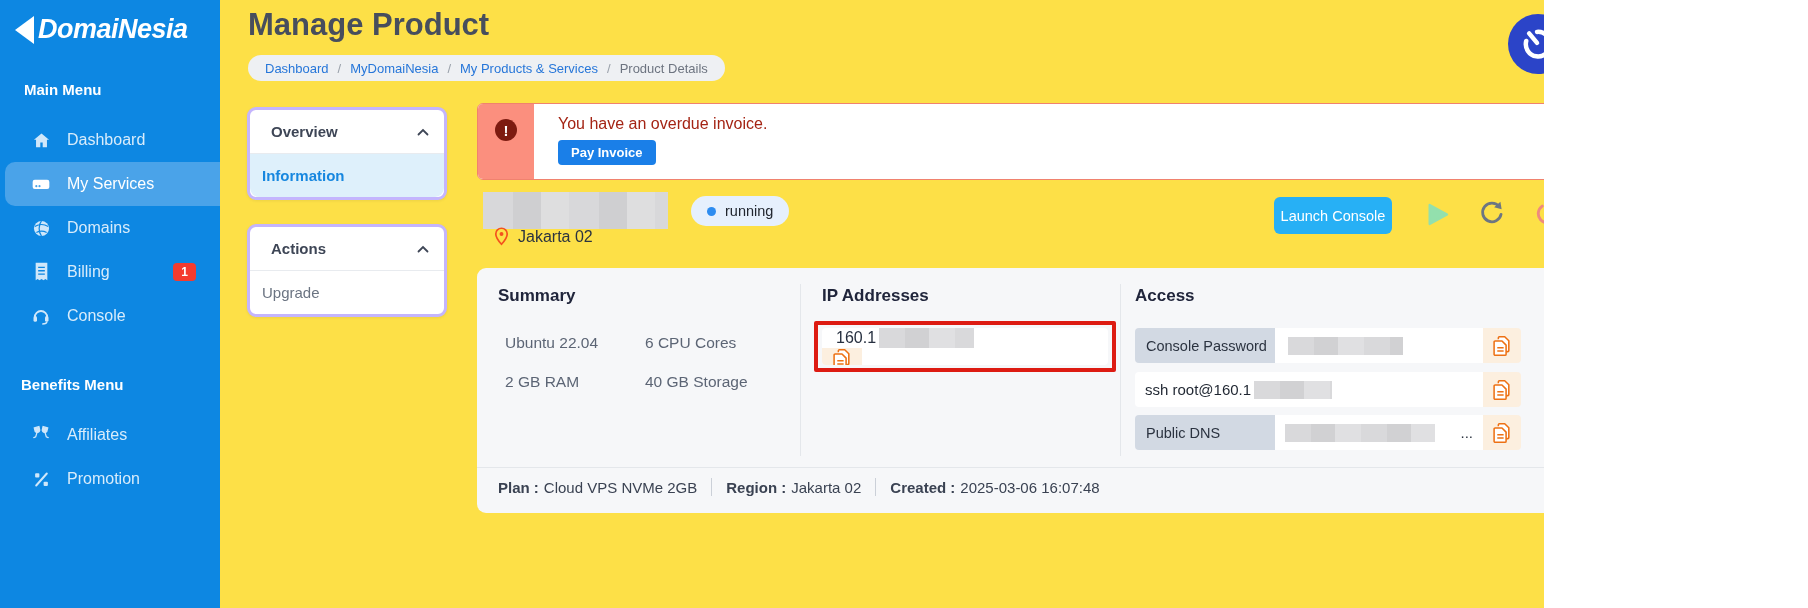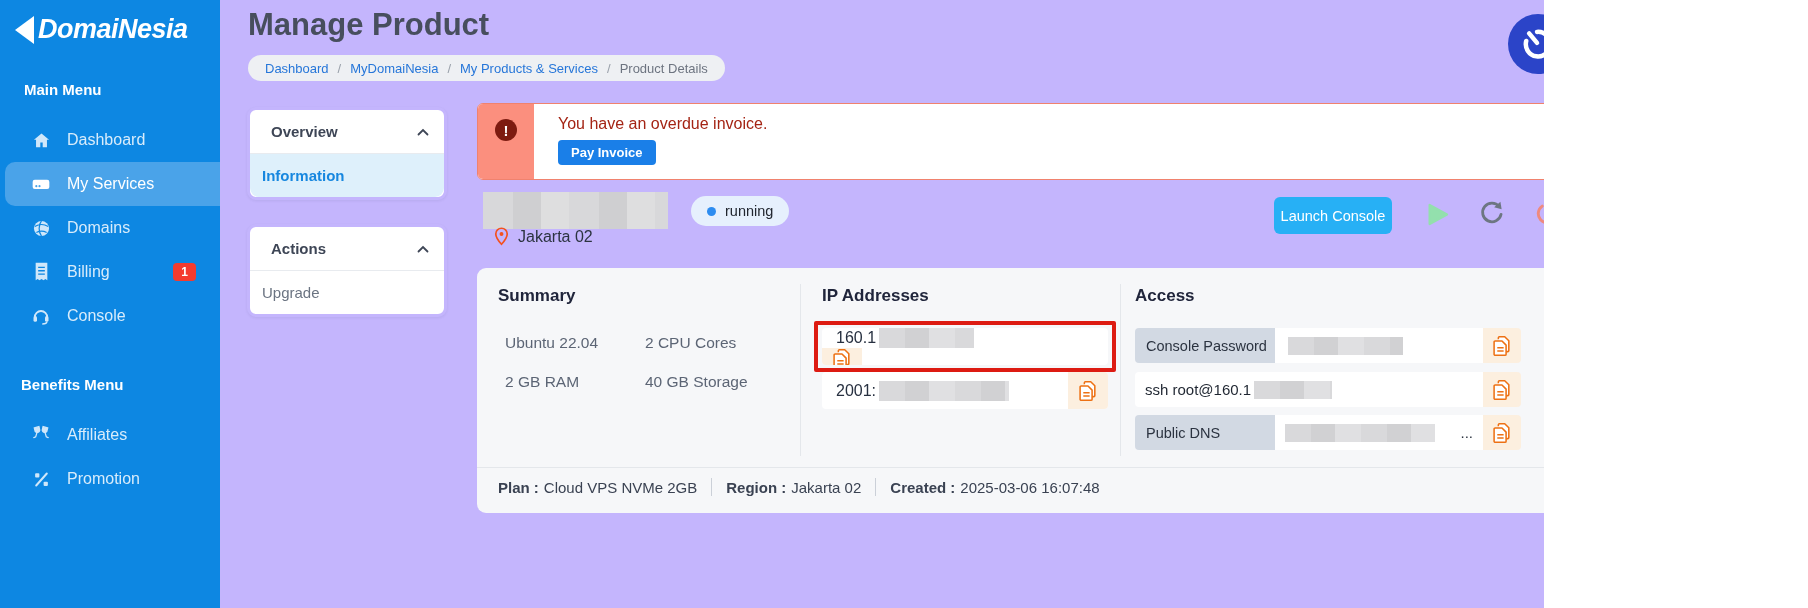--- a/index.html
+++ b/index.html
@@ -1,18 +1,18 @@
 <!DOCTYPE html>
 <html><head>
 <meta charset="utf-8">
 <style>
   * { margin:0; padding:0; box-sizing:border-box; }
   html,body { background:#fff; }
   body { font-family:"Liberation Sans", sans-serif; }
-  .app { position:relative; width:1544px; height:608px; background:#c4b5fd; overflow:hidden; }
+  .app { position:relative; width:1544px; height:608px; background:#fde047; overflow:hidden; }
 
   
   .sidebar { position:absolute; left:0; top:0; width:220px; height:608px; background:#0d87e2; }
   .logo { display:flex; align-items:center; gap:3px; padding:14px 0 0 13px; cursor:pointer; }
   .logo-text { color:#fff; font-size:27px; font-weight:bold; font-style:italic; letter-spacing:-0.5px; }
   .menu-heading { color:#ffffff; font-weight:bold; font-size:15px; padding-left:24px; }
   .mh-main { margin-top:36px; }
   .mh-benefits { margin-top:38px;padding-left:21px; }
   .nav { margin-top:20px; }
   .nav-item { display:flex; align-items:center; height:44px; padding-left:30px; color:#d8ecfb; font-size:16px; cursor:pointer; }
@@ -270,47 +270,32 @@
           <path d="M7.3 5.4 a8.2 8.2 0 1 0 9.4 0"></path>
         </g>
       </svg>
   </button>
 
   <div class="info-card">
 
     <div class="section-h h-summary">Summary</div>
     <div class="summary-grid">
       <span>Ubuntu 22.04</span>
-      <span>2 CPU Cores</span>
+      <span>6 CPU Cores</span>
       <span>2 GB RAM</span>
       <span>40 GB Storage</span>
     </div>
 
     <div class="vdiv vd1"></div>
 
     <div class="section-h h-ip">IP Addresses</div>
     <div class="ip-row ip-r1">
       <span class="ip-text">
         <span>160.1</span>
         <span class="redact ip-redact"></span>
-      </span>
-      <button class="copy-cell">
-        <svg width="20" height="22" viewBox="0 0 22 24">
-            <g fill="#ffffff" stroke="#ed7114" stroke-width="1.7" stroke-linejoin="round">
-              <path d="M7 4.5 V3 a1.2 1.2 0 0 1 1.2-1.2 H14 l4.5 4.5 V17 a1.2 1.2 0 0 1-1.2 1.2 h-1.8"></path>
-              <path d="M3.5 6.5 H11 l4.5 4.5 V21 a1.2 1.2 0 0 1-1.2 1.2 H3.5 A1.2 1.2 0 0 1 2.3 21 V7.7 A1.2 1.2 0 0 1 3.5 6.5 Z"></path>
-            </g>
-            <path d="M5.8 14 h7 M5.8 17.5 h7" stroke="#ed7114" stroke-width="1.7"></path>
-          </svg>
-      </button>
-    </div>
-    <div class="ip-row ip-r2">
-      <span class="ip-text">
-        <span>2001:</span>
-        <span class="redact ip-redact" style="width:130px"></span>
       </span>
       <button class="copy-cell">
         <svg width="20" height="22" viewBox="0 0 22 24">
             <g fill="#ffffff" stroke="#ed7114" stroke-width="1.7" stroke-linejoin="round">
               <path d="M7 4.5 V3 a1.2 1.2 0 0 1 1.2-1.2 H14 l4.5 4.5 V17 a1.2 1.2 0 0 1-1.2 1.2 h-1.8"></path>
               <path d="M3.5 6.5 H11 l4.5 4.5 V21 a1.2 1.2 0 0 1-1.2 1.2 H3.5 A1.2 1.2 0 0 1 2.3 21 V7.7 A1.2 1.2 0 0 1 3.5 6.5 Z"></path>
             </g>
             <path d="M5.8 14 h7 M5.8 17.5 h7" stroke="#ed7114" stroke-width="1.7"></path>
           </svg>
       </button>

